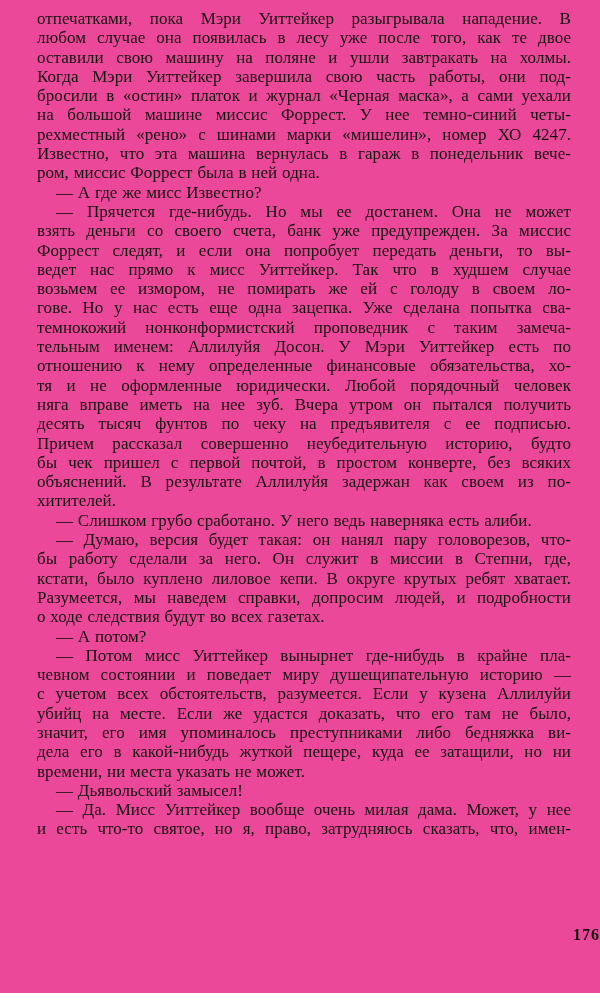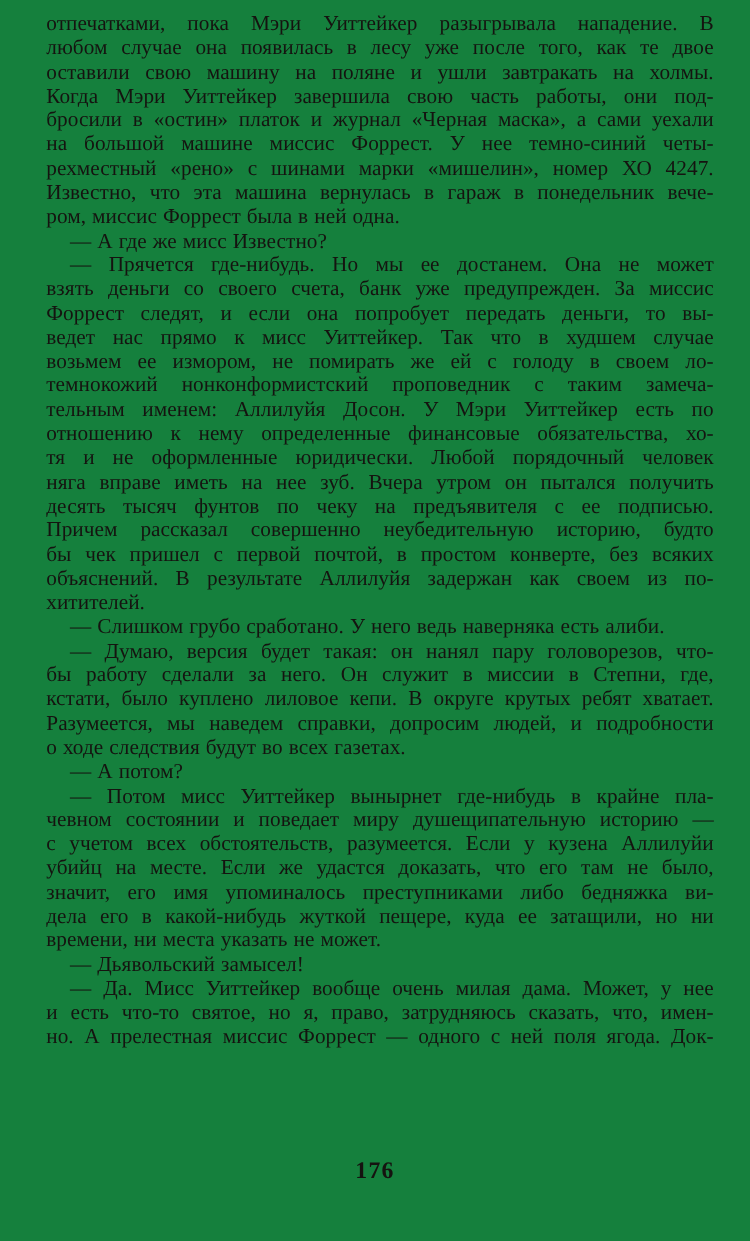--- a/index.html
+++ b/index.html
@@ -11,21 +11,21 @@
     height: 993px;
     background: #fdfdfb;
     overflow: hidden;
     font-family: "Liberation Serif", "DejaVu Serif", serif;
     color: #151310;
   }
   .page {
     position: relative;
     width: 600px;
     height: 993px;
-    background: #15803d;
+    background: #ec4899;
   }
   .text-block {
     position: absolute;
     left: 37px;
     top: 9px;
     width: 534px;
   }
   .line {
     font-size: 17px;
     line-height: 19.3px;
@@ -39,22 +39,22 @@
     text-align-last: left;
   }
   .line.indent {
     text-indent: 19px;
   }
   .page-number {
     position: absolute;
     top: 926px;
     left: 0;
     width: 600px;
-    text-align: center;
-    font-size: 19px;
+    text-align: right;
+    font-size: 16px;
     font-weight: 600;
     letter-spacing: 1px;
   }
 </style>
 </head>
 <body>
 
 <div class="page">
   <div class="text-block">
       <div class="line">отпечатками, пока Мэри Уиттейкер разыгрывала нападение. В</div>
@@ -65,20 +65,21 @@
       <div class="line">на большой машине миссис Форрест. У нее темно-синий четы-</div>
       <div class="line">рехместный «рено» с шинами марки «мишелин», номер ХО 4247.</div>
       <div class="line">Известно, что эта машина вернулась в гараж в понедельник вече-</div>
       <div class="line endline">ром, миссис Форрест была в ней одна.</div>
       <div class="line indent endline">— А где же мисс Известно?</div>
       <div class="line indent">— Прячется где-нибудь. Но мы ее достанем. Она не может</div>
       <div class="line">взять деньги со своего счета, банк уже предупрежден. За миссис</div>
       <div class="line">Форрест следят, и если она попробует передать деньги, то вы-</div>
       <div class="line">ведет нас прямо к мисс Уиттейкер. Так что в худшем случае</div>
       <div class="line">возьмем ее измором, не помирать же ей с голоду в своем ло-</div>
+      <div class="line">гове. Но у нас есть еще одна зацепка. Уже сделана попытка сва-</div>
       <div class="line">темнокожий нонконформистский проповедник с таким замеча-</div>
       <div class="line">тельным именем: Аллилуйя Досон. У Мэри Уиттейкер есть по</div>
       <div class="line">отношению к нему определенные финансовые обязательства, хо-</div>
       <div class="line">тя и не оформленные юридически. Любой порядочный человек</div>
       <div class="line">няга вправе иметь на нее зуб. Вчера утром он пытался получить</div>
       <div class="line">десять тысяч фунтов по чеку на предъявителя с ее подписью.</div>
       <div class="line">Причем рассказал совершенно неубедительную историю, будто</div>
       <div class="line">бы чек пришел с первой почтой, в простом конверте, без всяких</div>
       <div class="line">объяснений. В результате Аллилуйя задержан как своем из по-</div>
       <div class="line endline">хитителей.</div>
@@ -92,16 +93,15 @@
       <div class="line indent">— Потом мисс Уиттейкер вынырнет где-нибудь в крайне пла-</div>
       <div class="line">чевном состоянии и поведает миру душещипательную историю —</div>
       <div class="line">с учетом всех обстоятельств, разумеется. Если у кузена Аллилуйи</div>
       <div class="line">убийц на месте. Если же удастся доказать, что его там не было,</div>
       <div class="line">значит, его имя упоминалось преступниками либо бедняжка ви-</div>
       <div class="line">дела его в какой-нибудь жуткой пещере, куда ее затащили, но ни</div>
       <div class="line endline">времени, ни места указать не может.</div>
       <div class="line indent endline">— Дьявольский замысел!</div>
       <div class="line indent">— Да. Мисс Уиттейкер вообще очень милая дама. Может, у нее</div>
       <div class="line">и есть что-то святое, но я, право, затрудняюсь сказать, что, имен-</div>
-      <div class="line">но. А прелестная миссис Форрест — одного с ней поля ягода. Док-</div>
     </div>
   <div class="page-number">176</div>
 </div>
 
 </body></html>

